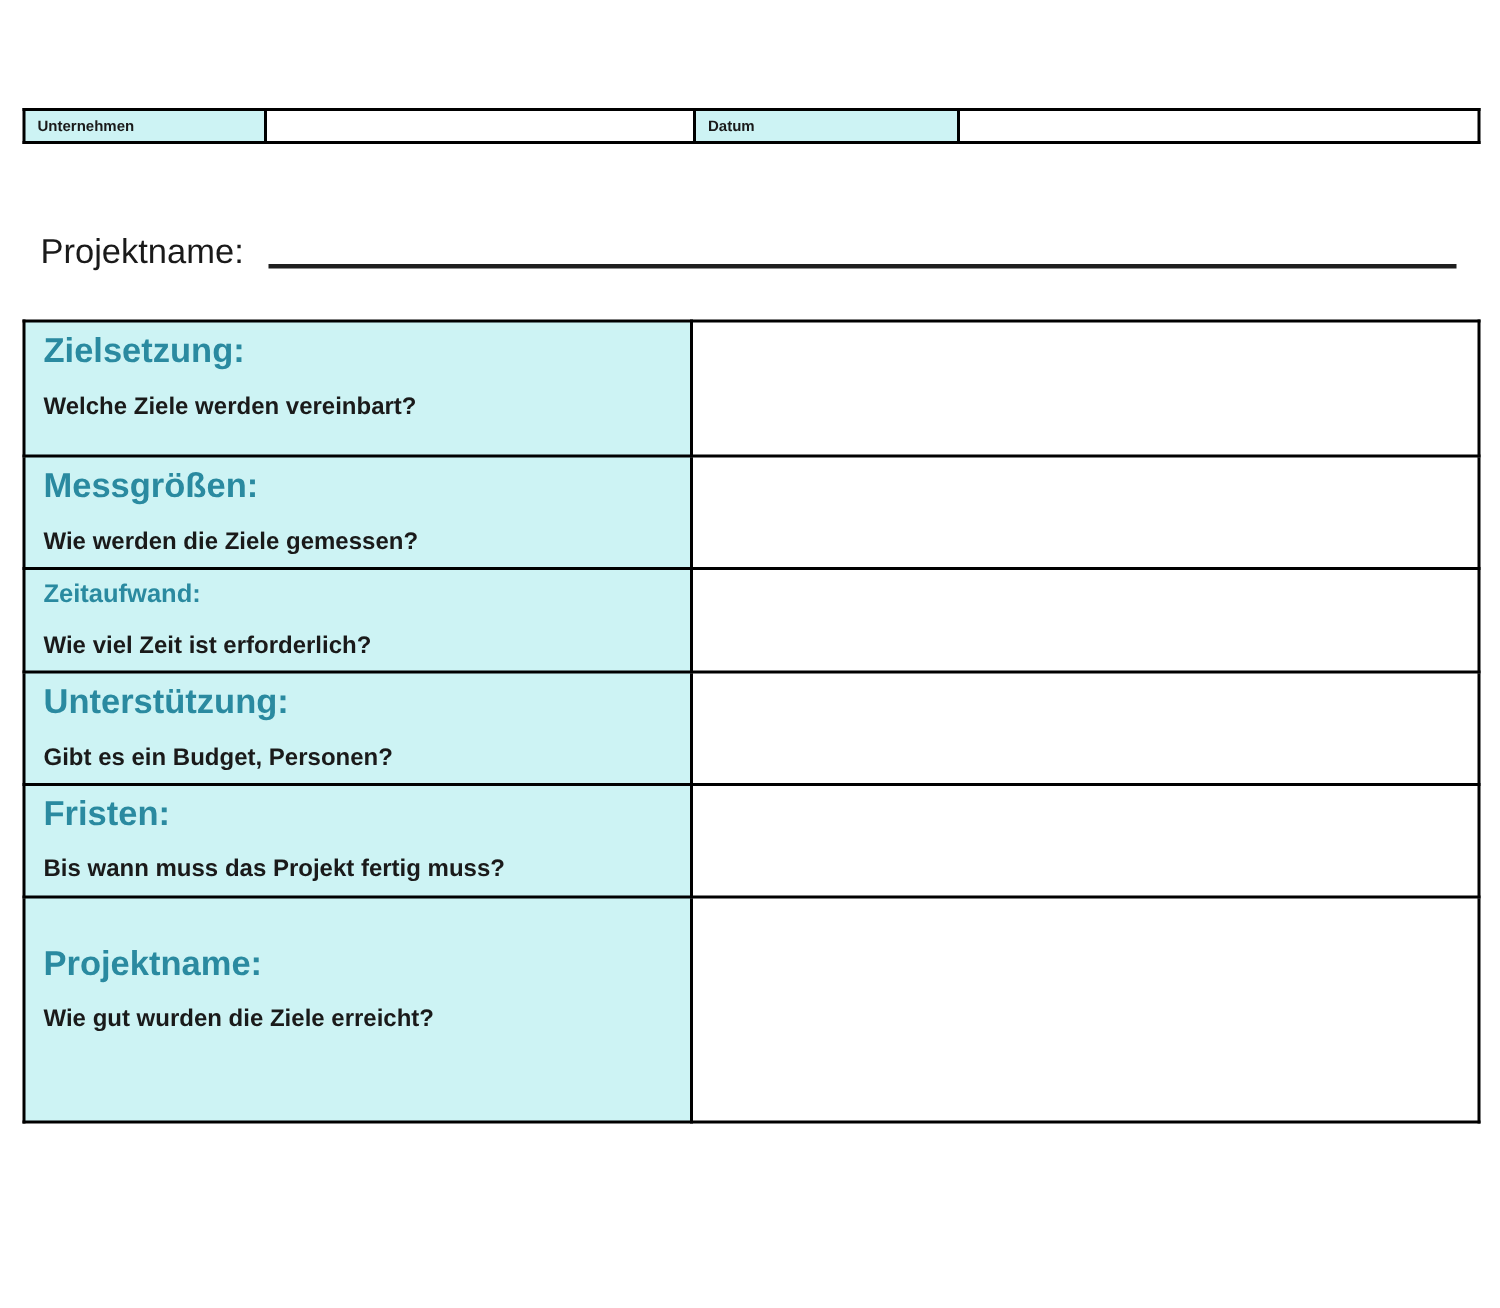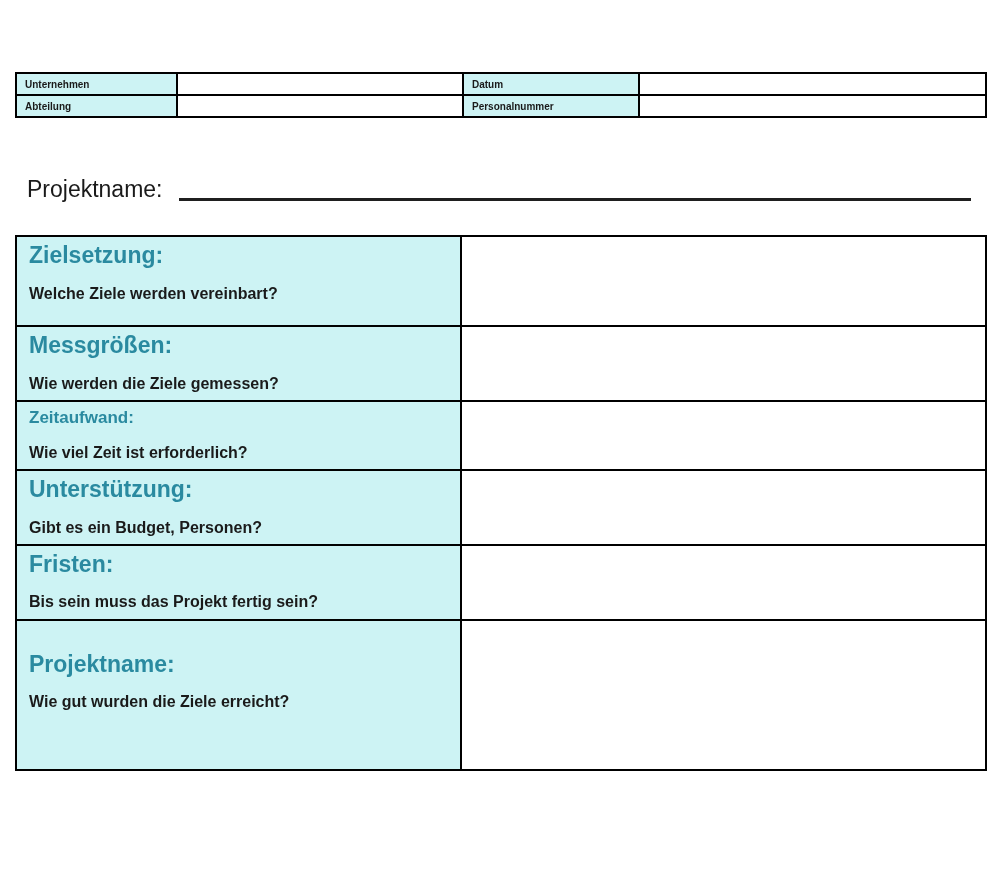--- a/index.html
+++ b/index.html
@@ -116,26 +116,20 @@
         <col style="width:176px">
         <col style="width:347px">
     </colgroup>
     <tbody>
       <tr>
         <td class="label">Unternehmen</td>
         <td class="value"></td>
         <td class="label">Datum</td>
         <td class="value"></td>
       </tr>
-      <tr>
-        <td class="label">Abteilung</td>
-        <td class="value"></td>
-        <td class="label">Personalnummer</td>
-        <td class="value"></td>
-      </tr>
     </tbody>
   </table>
 
   <div class="project-line">
     <span class="project-label">Projektname:</span>
     <span class="blank-line"></span>
   </div>
 
   <table class="main-table">
     <colgroup>
@@ -167,21 +161,21 @@
       <tr class="r-unterstuetzung">
         <td class="q-cell">
           <div class="heading">Unterstützung:</div>
           <div class="question">Gibt es ein Budget, Personen?</div>
         </td>
         <td class="a-cell"></td>
       </tr>
       <tr class="r-fristen">
         <td class="q-cell">
           <div class="heading">Fristen:</div>
-          <div class="question">Bis sein muss das Projekt fertig sein?</div>
+          <div class="question">Bis wann muss das Projekt fertig muss?</div>
         </td>
         <td class="a-cell"></td>
       </tr>
       <tr class="r-beurteilung">
         <td class="q-cell pad-top">
           <div class="heading">Projektname:</div>
           <div class="question">Wie gut wurden die Ziele erreicht?</div>
         </td>
         <td class="a-cell"></td>
       </tr>

